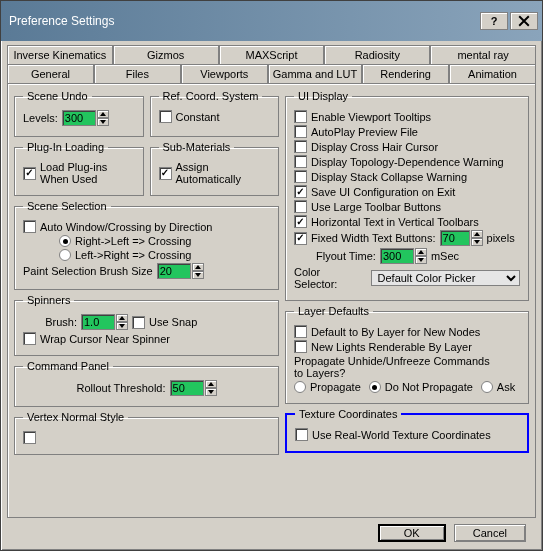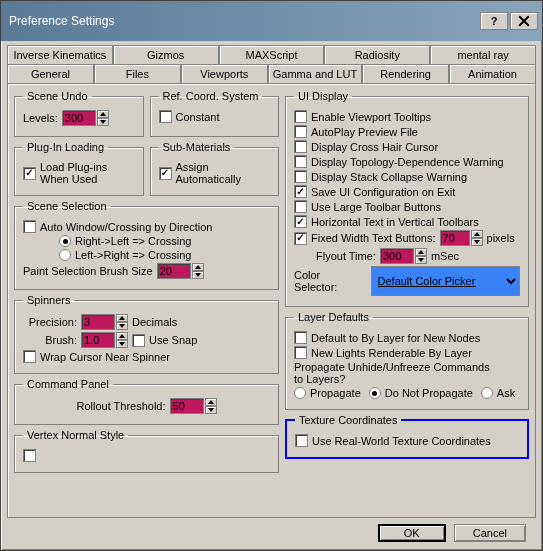--- a/index.html
+++ b/index.html
@@ -34,28 +34,28 @@
   fieldset.highlight { border:2px solid var(--highlight); box-shadow:none; }
   legend { padding:0 4px; font-size:11px; }
   .row { display:flex; align-items:center; gap:4px; margin:2px 0; }
   .row.indent { padding-left:36px; }
   .row.center { justify-content:center; }
   .checkbox { width:13px; height:13px; background:#fff; border:1px solid var(--border-dark); box-shadow: inset 1px 1px 0 var(--border-darker); display:inline-flex; align-items:center; justify-content:center; flex-shrink:0; cursor:pointer; }
   .checkbox.checked::after { content:"✓"; font-size:10px; line-height:1; font-weight:bold; }
   .radio { width:12px; height:12px; background:#fff; border:1px solid var(--border-dark); border-radius:50%; display:inline-flex; align-items:center; justify-content:center; flex-shrink:0; cursor:pointer; }
   .radio.checked::after { content:""; width:5px; height:5px; background:#000; border-radius:50%; }
   .spinner { display:inline-flex; align-items:stretch; }
-  .spinner input { width:34px; height:16px; border:1px solid var(--border-dark); box-shadow: inset 1px 1px 0 var(--border-darker); background:#be185d; padding:0 2px; font-size:11px; text-align:left; }
+  .spinner input { width:34px; height:16px; border:1px solid var(--border-dark); box-shadow: inset 1px 1px 0 var(--border-darker); background:#22c55e; padding:0 2px; font-size:11px; text-align:left; }
   .spinbtns { display:flex; flex-direction:column; margin-left:1px; }
   .spinbtn { width:12px; height:8px; background:var(--bg-light); border:1px solid var(--border-dark); box-shadow: inset 1px 1px 0 var(--border-light); display:flex; align-items:center; justify-content:center; cursor:pointer; }
   .spinbtn svg { width:6px; height:4px; }
   label { cursor:default; }
   .twocol { display:flex; gap:6px; }
   .twocol > fieldset { flex:1; }
-  select { height:30px; border:1px solid var(--border-dark); background:#3b82f6; font-size:11px; width:150px; padding:0 2px;text-decoration:underline; }
+  select { height:16px; border:1px solid var(--border-dark); background:#e5e5e5; font-size:11px; width:150px; padding:0 2px; }
   .btn { padding:2px 18px; background:var(--bg-light); border:1px solid var(--border-dark); box-shadow: inset 1px 1px 0 var(--border-light), inset -1px -1px 0 var(--border-dark); cursor:pointer; text-align:center; min-width:68px; }
   .btn.default { border:2px solid #000; box-shadow: inset 1px 1px 0 var(--border-light), inset -1px -1px 0 var(--border-dark); padding:1px 17px; }
   .footer { display:flex; justify-content:flex-end; gap:8px; padding:6px 10px 2px 0; }
   .small-input { width:28px; height:16px; border:1px solid var(--border-dark); box-shadow:inset 1px 1px 0 var(--border-darker); background:#fff; padding:0 2px; font-size:11px; }
 </style>
 </head>
 <body>
 
 <div class="window">
   <div class="titlebar">
@@ -172,39 +172,20 @@
                     </svg>
                   </span>
                 </span>
             </span>
           </div>
         </fieldset>
 
         <fieldset>
           <legend>Spinners</legend>
           <div class="row">
-            <label style="width:54px;text-align:right">Precision:</label>
-            <span class="spinner">
-                <input value="3" style="">
-                <span class="spinbtns">
-                  <span class="spinbtn">
-                    <svg viewBox="0 0 6 4">
-                      <path d="M0 4 L3 0 L6 4 Z" fill="#000"></path>
-                    </svg>
-                  </span>
-                  <span class="spinbtn">
-                    <svg viewBox="0 0 6 4">
-                      <path d="M0 0 L3 4 L6 0 Z" fill="#000"></path>
-                    </svg>
-                  </span>
-                </span>
-              </span>
-            <label>Decimals</label>
-          </div>
-          <div class="row">
             <label style="width:54px;text-align:right">Brush:</label>
             <span class="spinner">
                 <input value="1.0" style="">
                 <span class="spinbtns">
                   <span class="spinbtn">
                     <svg viewBox="0 0 6 4">
                       <path d="M0 4 L3 0 L6 4 Z" fill="#000"></path>
                     </svg>
                   </span>
                   <span class="spinbtn">

